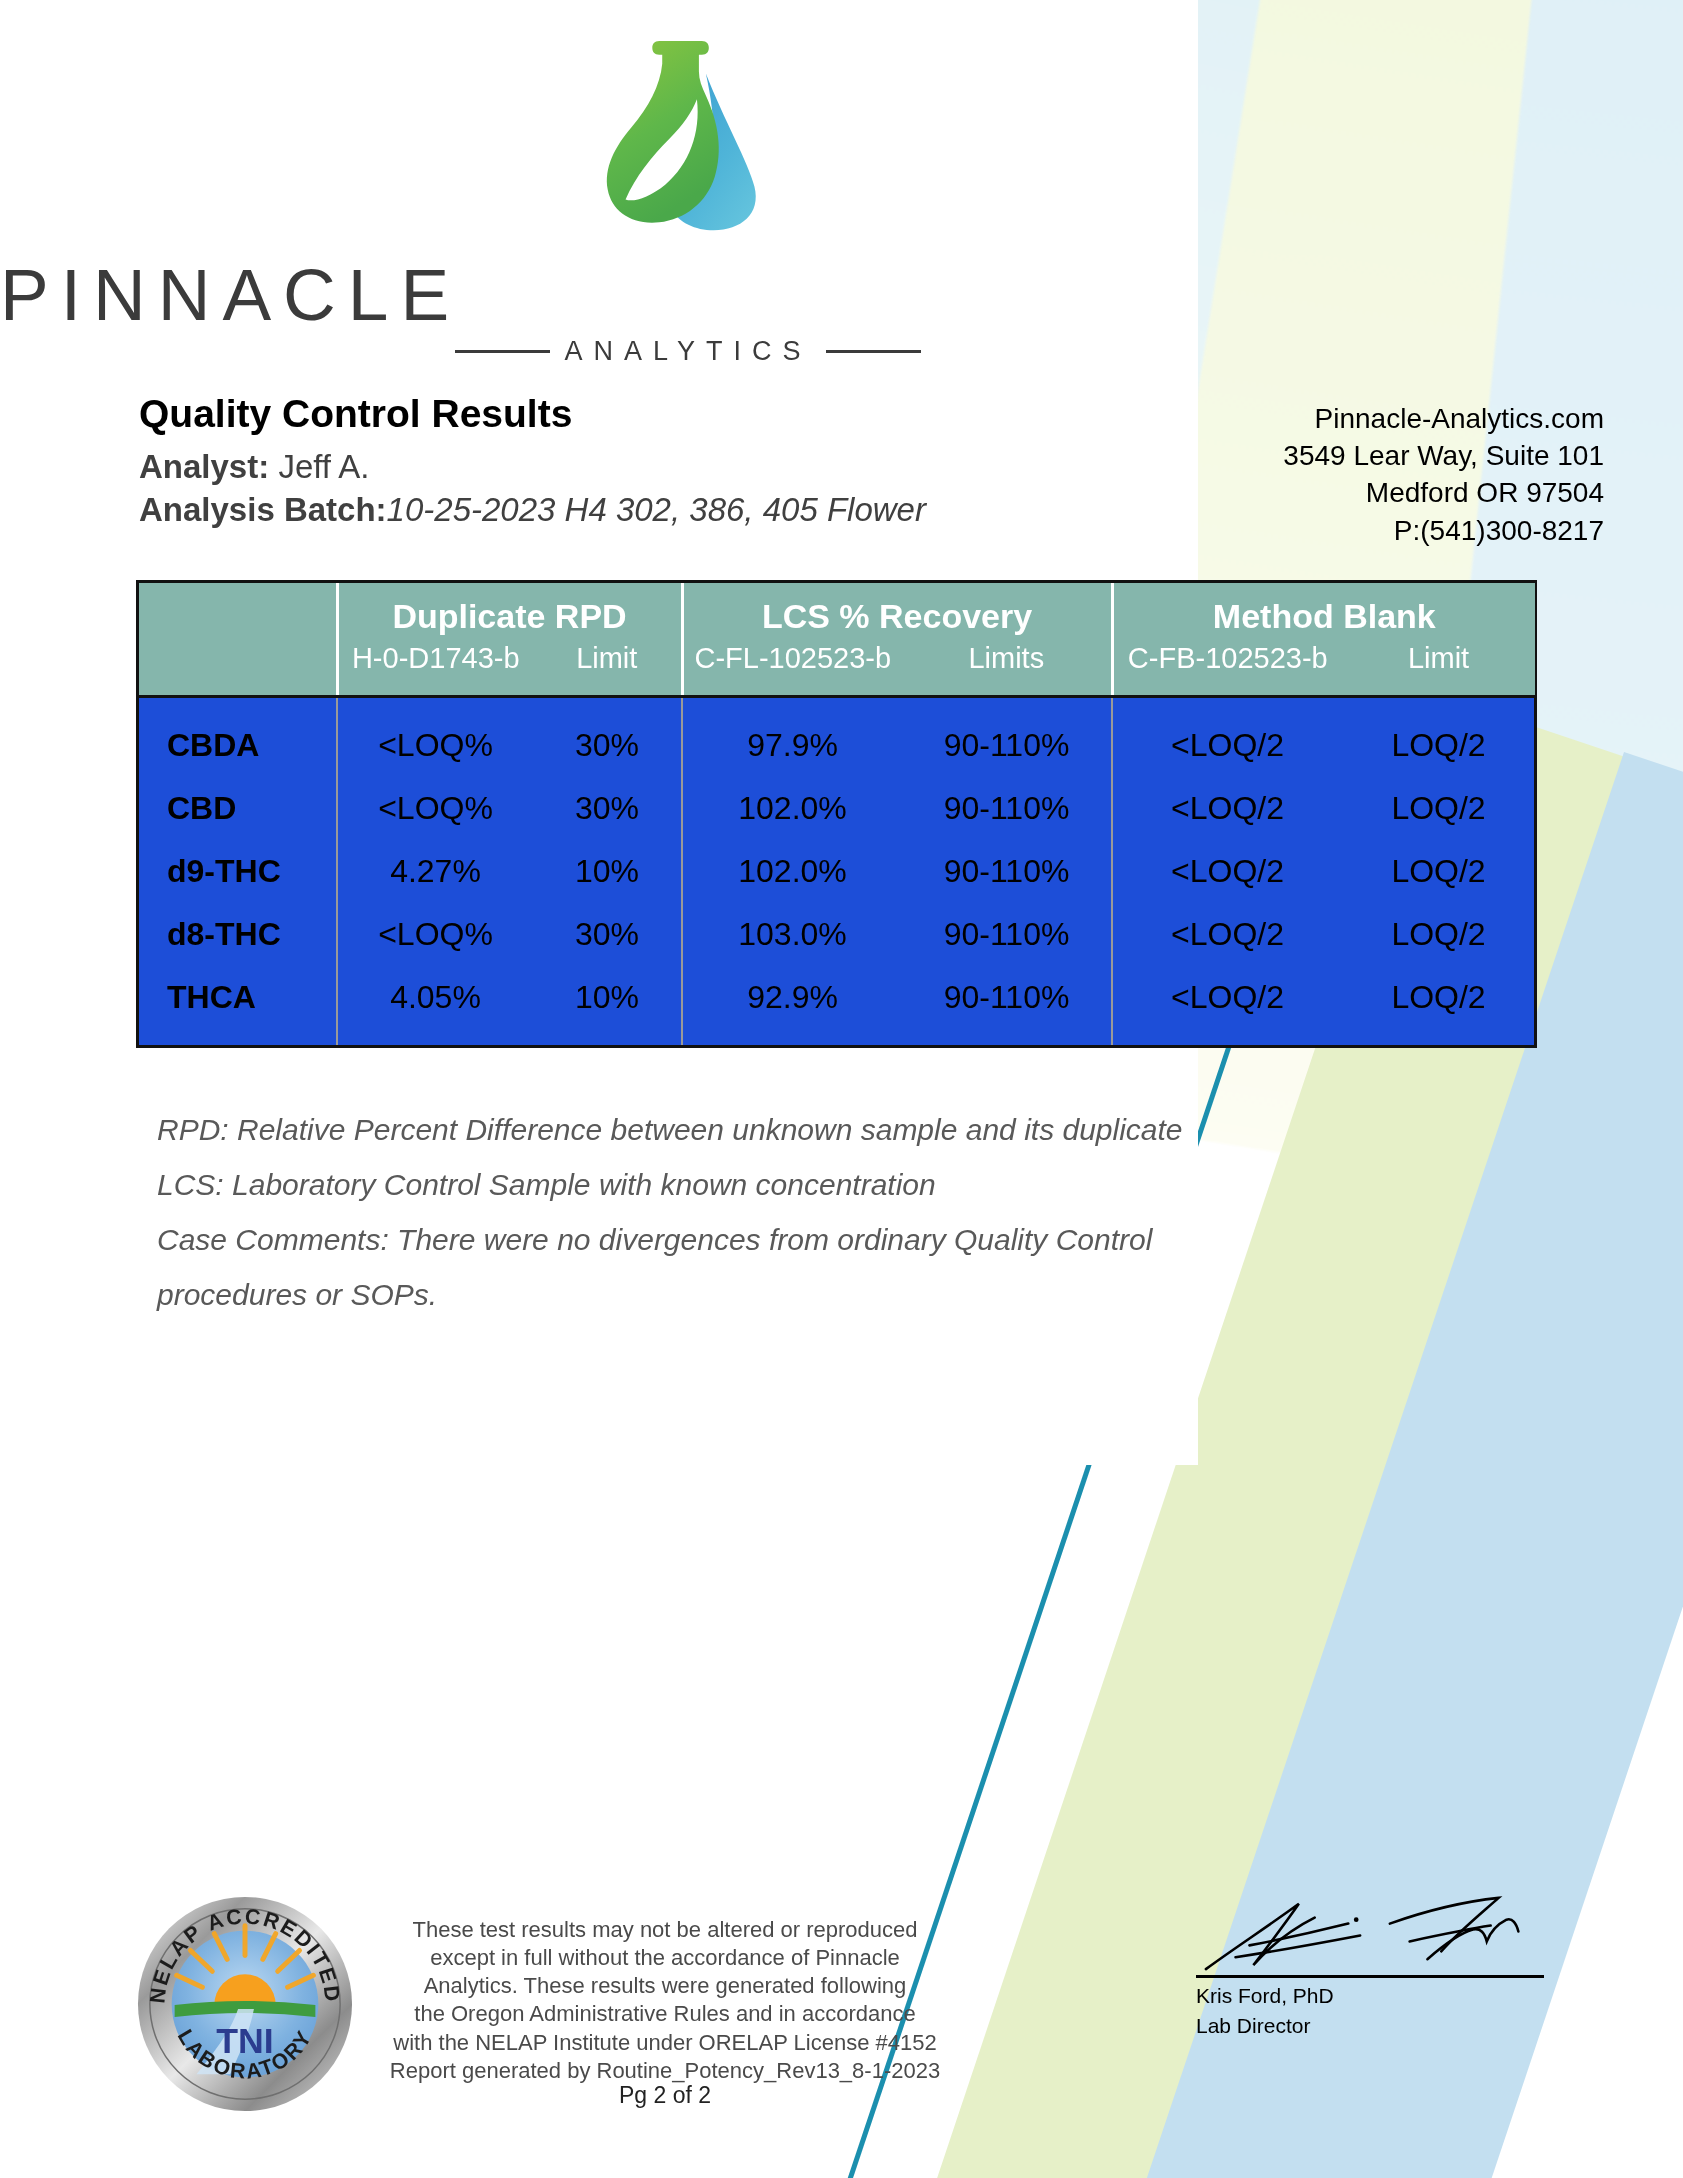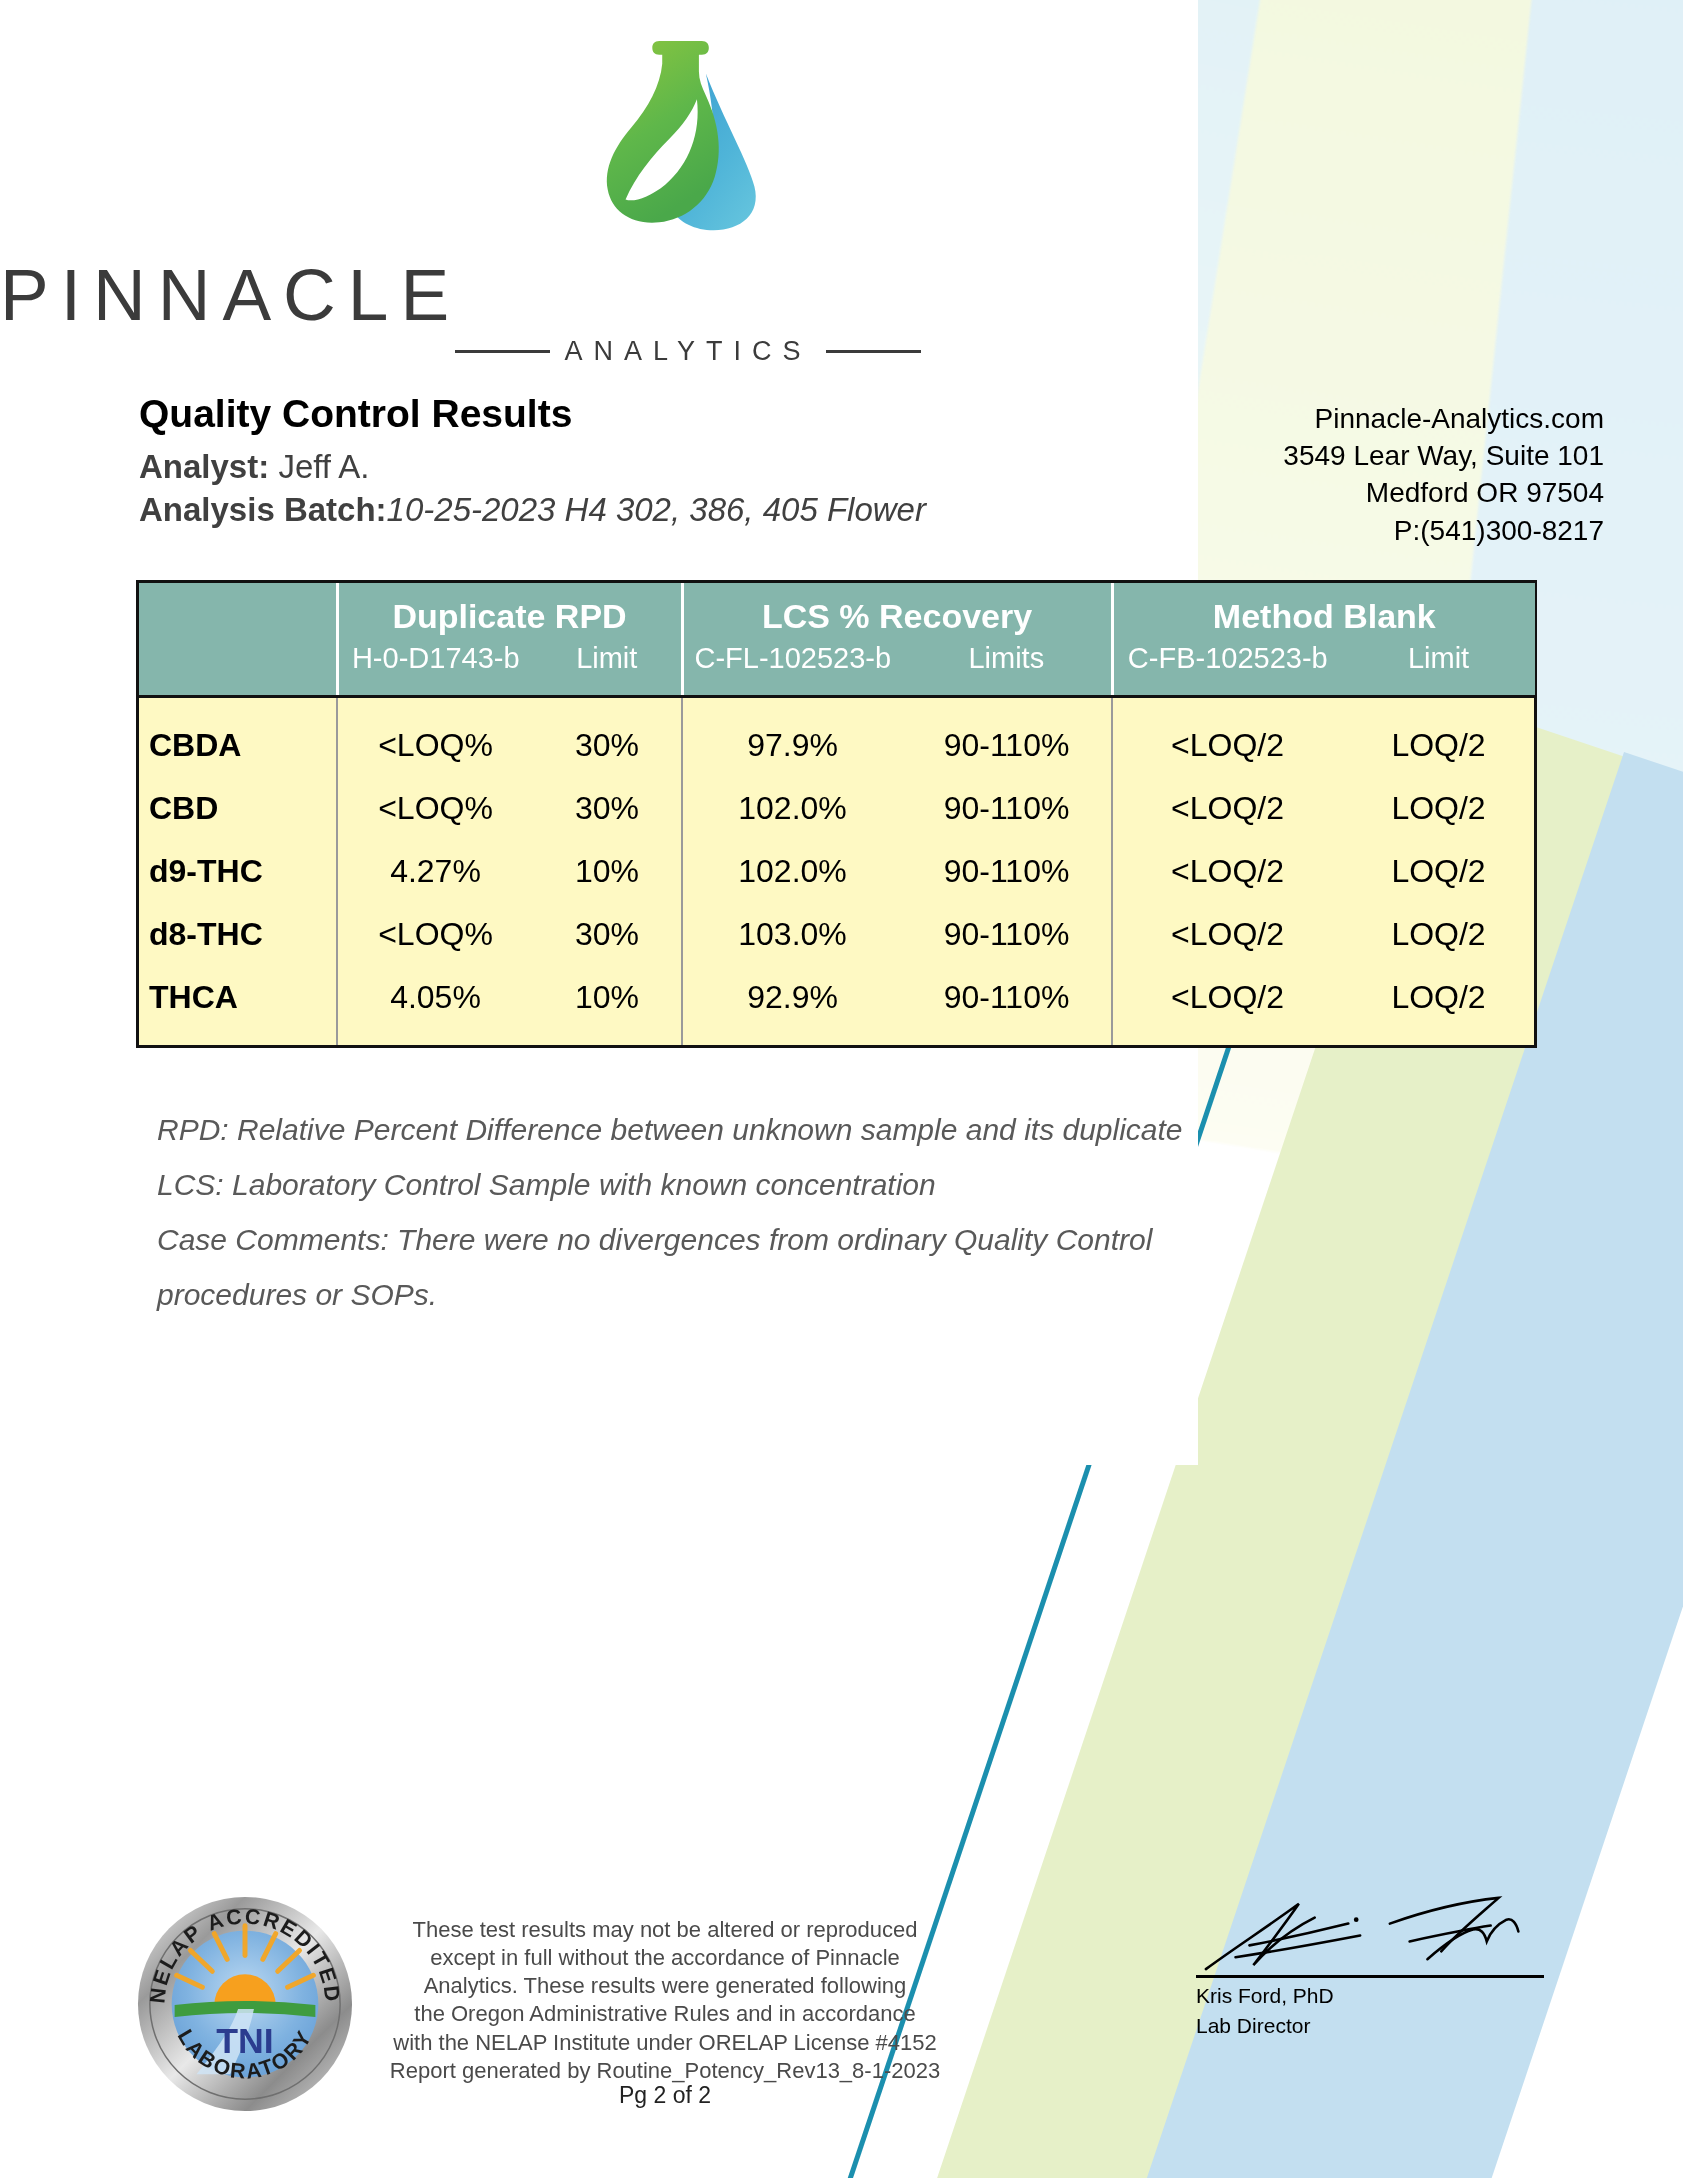--- a/index.html
+++ b/index.html
@@ -171,21 +171,21 @@
     line-height: 1.33;
   }
 
   
   .qc-table-wrap {
     position: absolute;
     top: 580px;
     left: 136px;
     width: 1401px;
     border: 3px solid #111;
-    background: #fef9c3;
+    background: #1d4ed8;
     box-sizing: border-box;
   }
   table.qc {
     border-collapse: collapse;
     width: 100%;
     table-layout: fixed;
   }
   table.qc thead tr.grp th {
     background: #85b6ac;
     color: #ffffff;
@@ -220,21 +220,21 @@
     font-size: 32px;
     color: #000;
     text-align: center;
     padding: 13px 0;
     border: none;
     background: transparent;
   }
   table.qc tbody td.analyte {
     font-weight: bold;
     text-align: left;
-    padding-left: 10px;
+    padding-left: 28px;
   }
   table.qc tbody td.divider-left {
     border-left: 2px solid #9a9a9a;
   }
   tbody tr.pad-row td { padding: 0; height: 16px; }
 
   
   .notes {
     position: absolute;
     top: 1094px;

